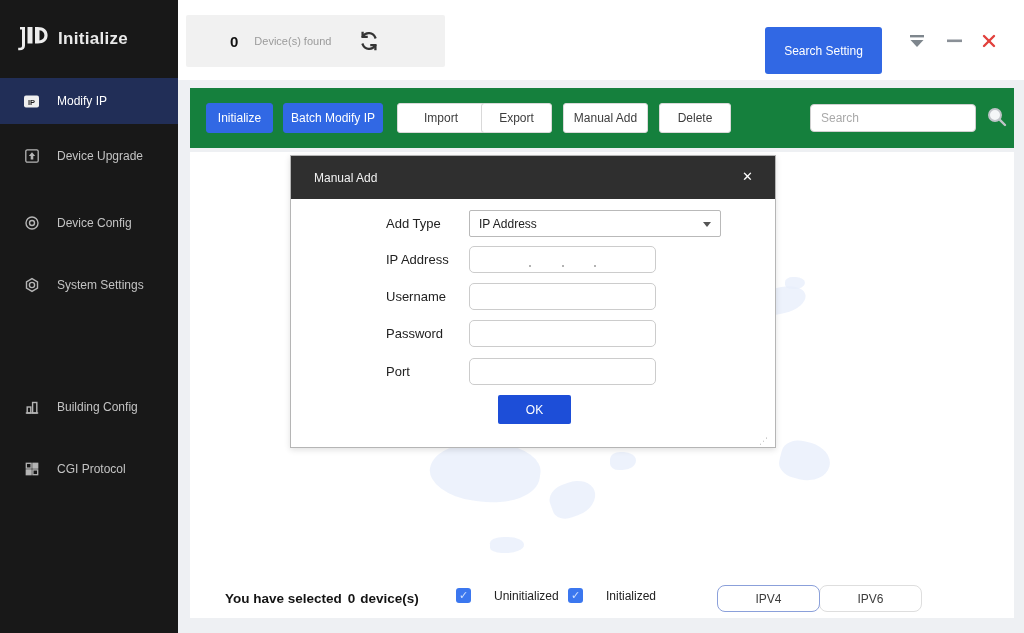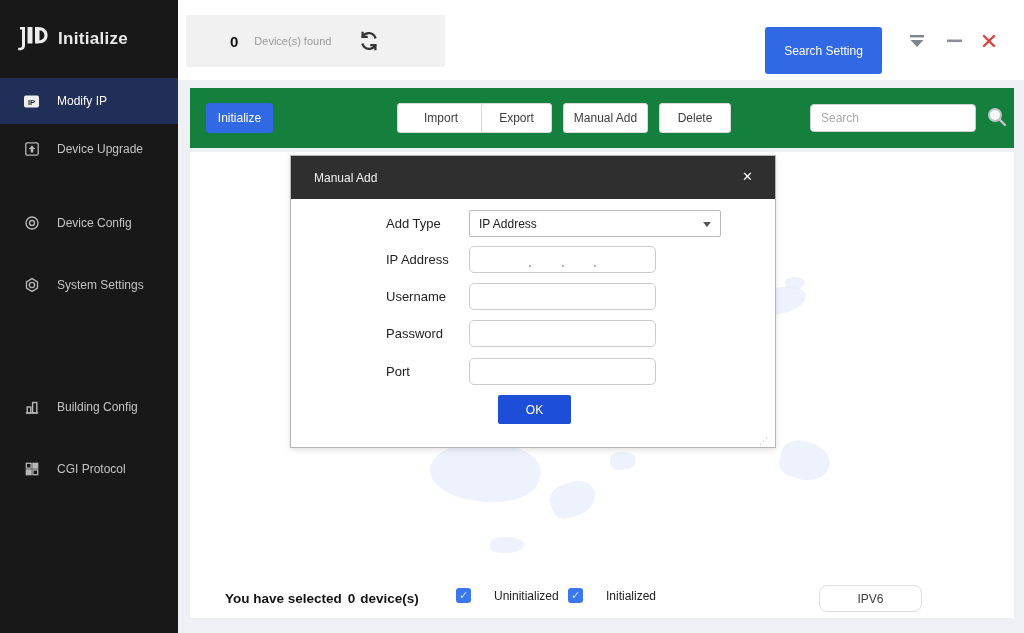--- a/index.html
+++ b/index.html
@@ -115,21 +115,21 @@
     <div class="side-item active" style="top:78px">
       <span class="sicon">
         <svg width="17" height="17" viewBox="0 0 17 17">
             <rect x="1" y="2.5" width="15" height="12" rx="2" fill="#efefef"></rect>
             <text x="8.5" y="11.6" font-size="7.5" font-weight="bold" fill="#1c1c1c" text-anchor="middle" font-family="Liberation Sans, sans-serif">IP</text>
           </svg>
       </span>
       <span class="slabel">Modify IP</span>
     </div>
 
-    <div class="side-item" style="top:126px">
+    <div class="side-item" style="top:133px">
       <span class="sicon">
         <svg width="16" height="16" viewBox="0 0 16 16" fill="none" stroke="#b5b5b5" stroke-width="1.3">
             <rect x="1.8" y="1.8" width="12.4" height="12.4" rx="1.5"></rect>
             <path d="M8 4.3 L11.2 8 H9.3 V11.6 H6.7 V8 H4.8 Z" fill="#b5b5b5" stroke="none"></path>
           </svg>
       </span>
       <span class="slabel">Device Upgrade</span>
     </div>
 
     <div class="side-item" style="top:200px">
@@ -172,20 +172,21 @@
             <rect x="2.3" y="8.9" width="4.8" height="4.8" fill="#b5b5b5"></rect>
             <rect x="8.9" y="8.9" width="4.8" height="4.8"></rect>
           </svg>
       </span>
       <span class="slabel">CGI Protocol</span>
     </div>
   </div>
 
   <div class="toolbar">
     <button class="tbtn primary" style="left:16px; width:67px">Initialize</button>
+    <button class="tbtn primary" style="left:93px; width:100px">Batch Modify IP</button>
     <button class="tbtn plain" style="left:207px; width:88px">Import</button>
     <button class="tbtn plain" style="left:291px; width:71px">Export</button>
     <button class="tbtn plain" style="left:373px; width:85px">Manual Add</button>
     <button class="tbtn plain" style="left:469px; width:72px">Delete</button>
     <input class="search-box" type="text" placeholder="Search" style="">
     <svg class="mag" viewBox="0 0 22 22" fill="none">
         <circle cx="9" cy="9" r="6" stroke="#c0c4c9" stroke-width="2" fill="#f4f6f8"></circle>
         <line x1="13.6" y1="13.6" x2="19" y2="19" stroke="#c0c4c9" stroke-width="2.4" stroke-linecap="round"></line>
       </svg>
   </div>
@@ -205,20 +206,21 @@
       <span>device(s)</span>
     </div>
     <div class="chk-group" style="left:266px">
       <span class="chk">✓</span>
       <span class="chk-label">Uninitialized</span>
     </div>
     <div class="chk-group" style="left:378px">
       <span class="chk">✓</span>
       <span class="chk-label">Initialized</span>
     </div>
+    <button class="ipbtn sel" style="left:527px">IPV4</button>
     <button class="ipbtn unsel" style="left:629px">IPV6</button>
   </div>
 
   <div class="dialog">
     <div class="dlg-head">
       <span class="dlg-title">Manual Add</span>
       <span class="dlg-close">✕</span>
     </div>
 
     <span class="frow-label" style="top:54px">Add Type</span>

